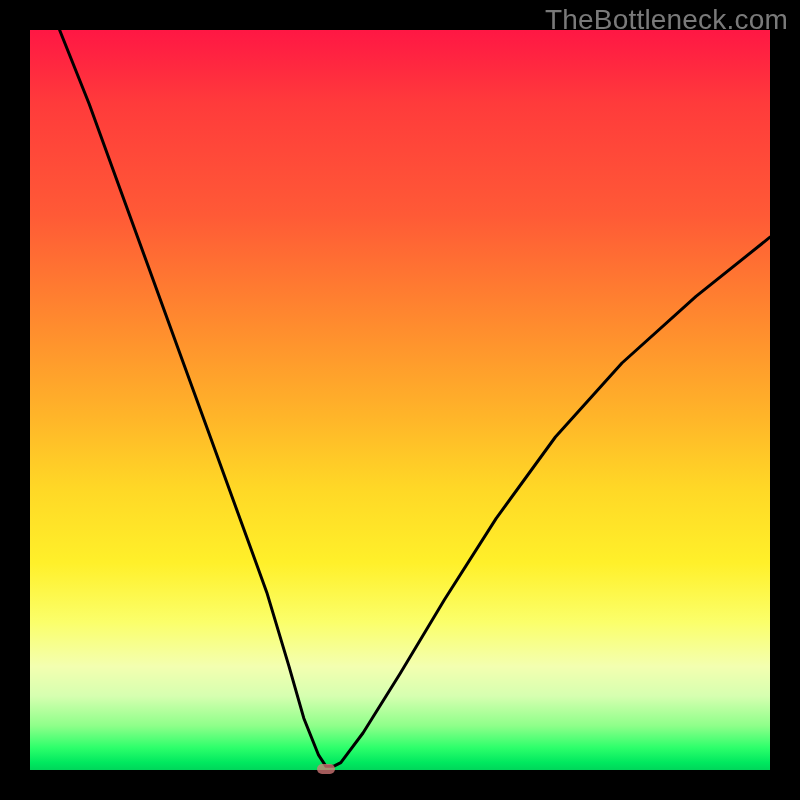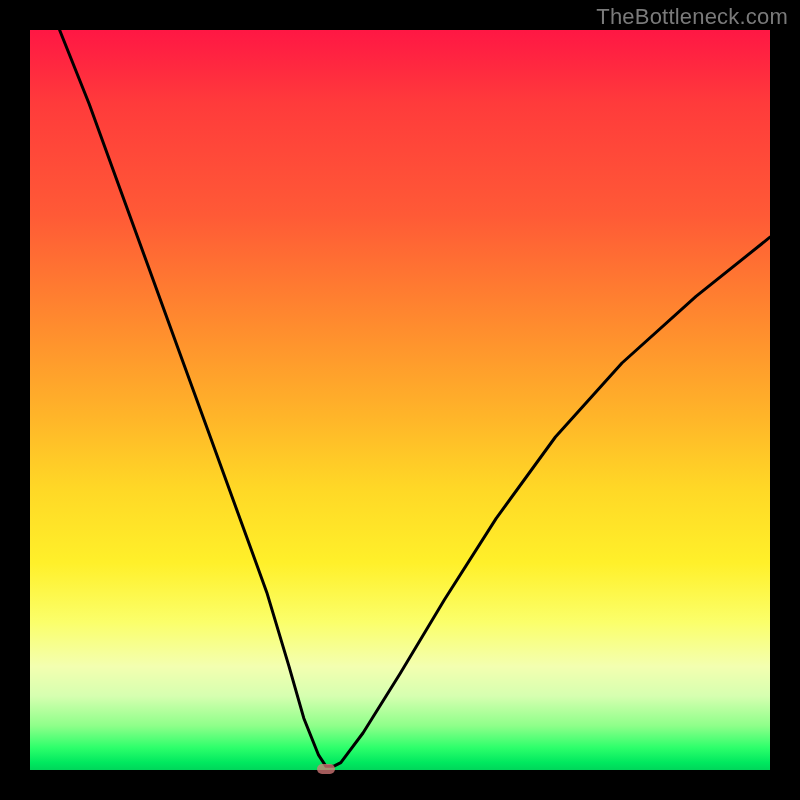--- a/index.html
+++ b/index.html
@@ -57,21 +57,21 @@
     height: 10px;
     border-radius: 5px;
     background: #d87a7a;
     opacity: 0.75;
   }
   .watermark {
     position: absolute;
     top: 4px;
     right: 12px;
     color: #7a7a7a;
-    font-size: 22px;
+    font-size: 28px;
     font-weight: 500;
     letter-spacing: 0.2px;
     user-select: none;
   }
 </style>
 </head>
 <body>
 
 <div class="watermark">TheBottleneck.com</div>
 

